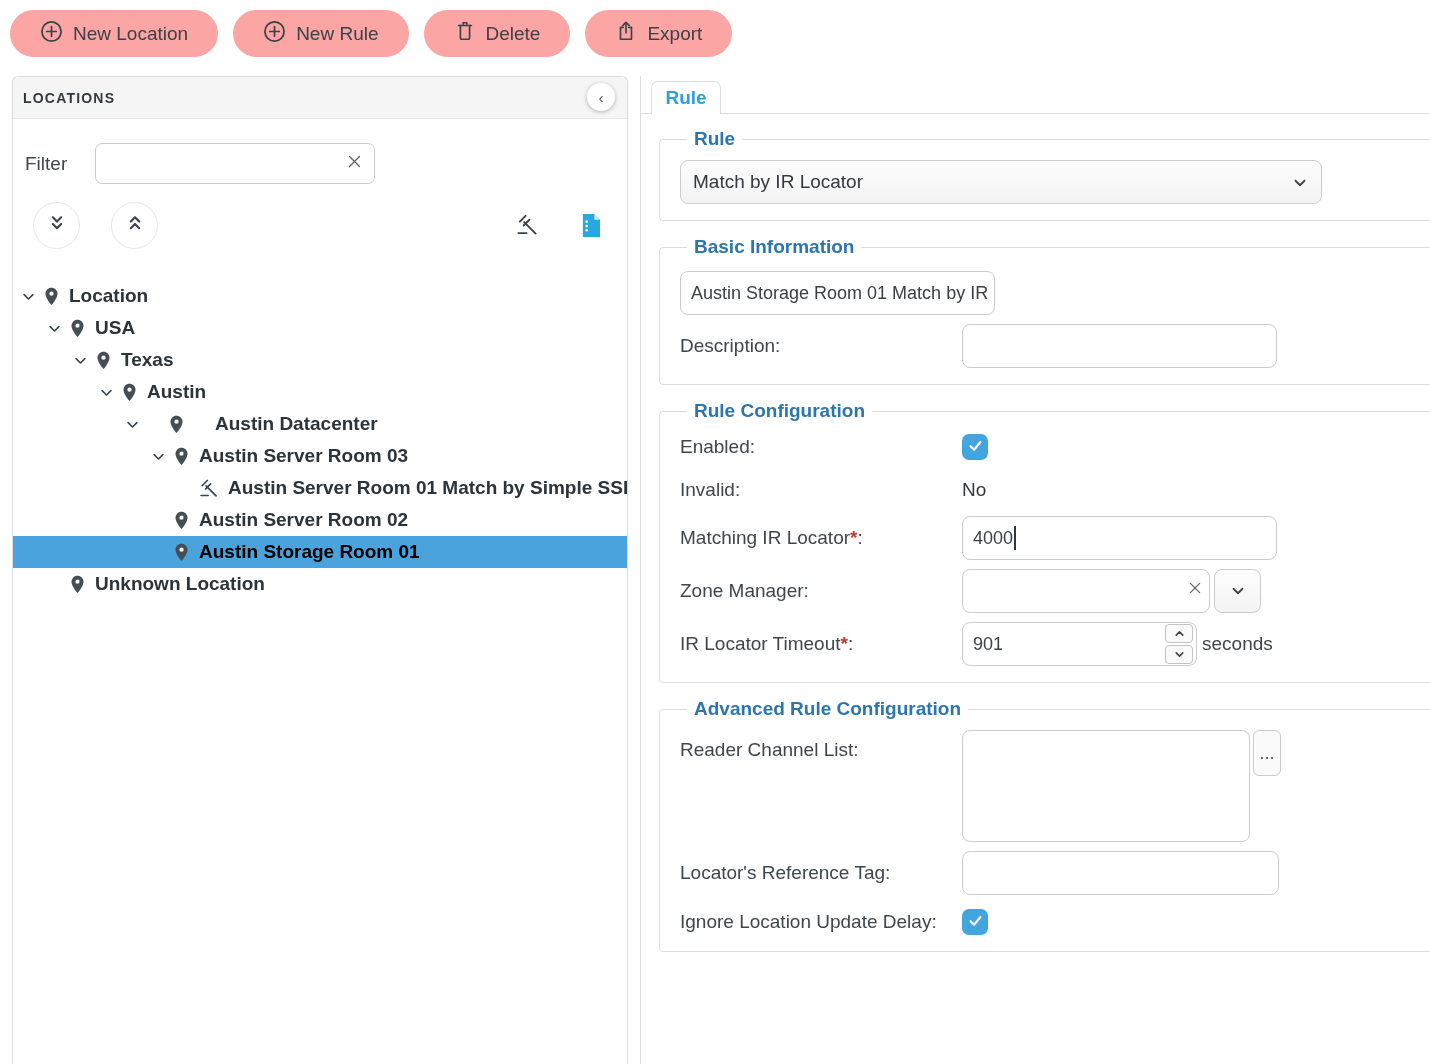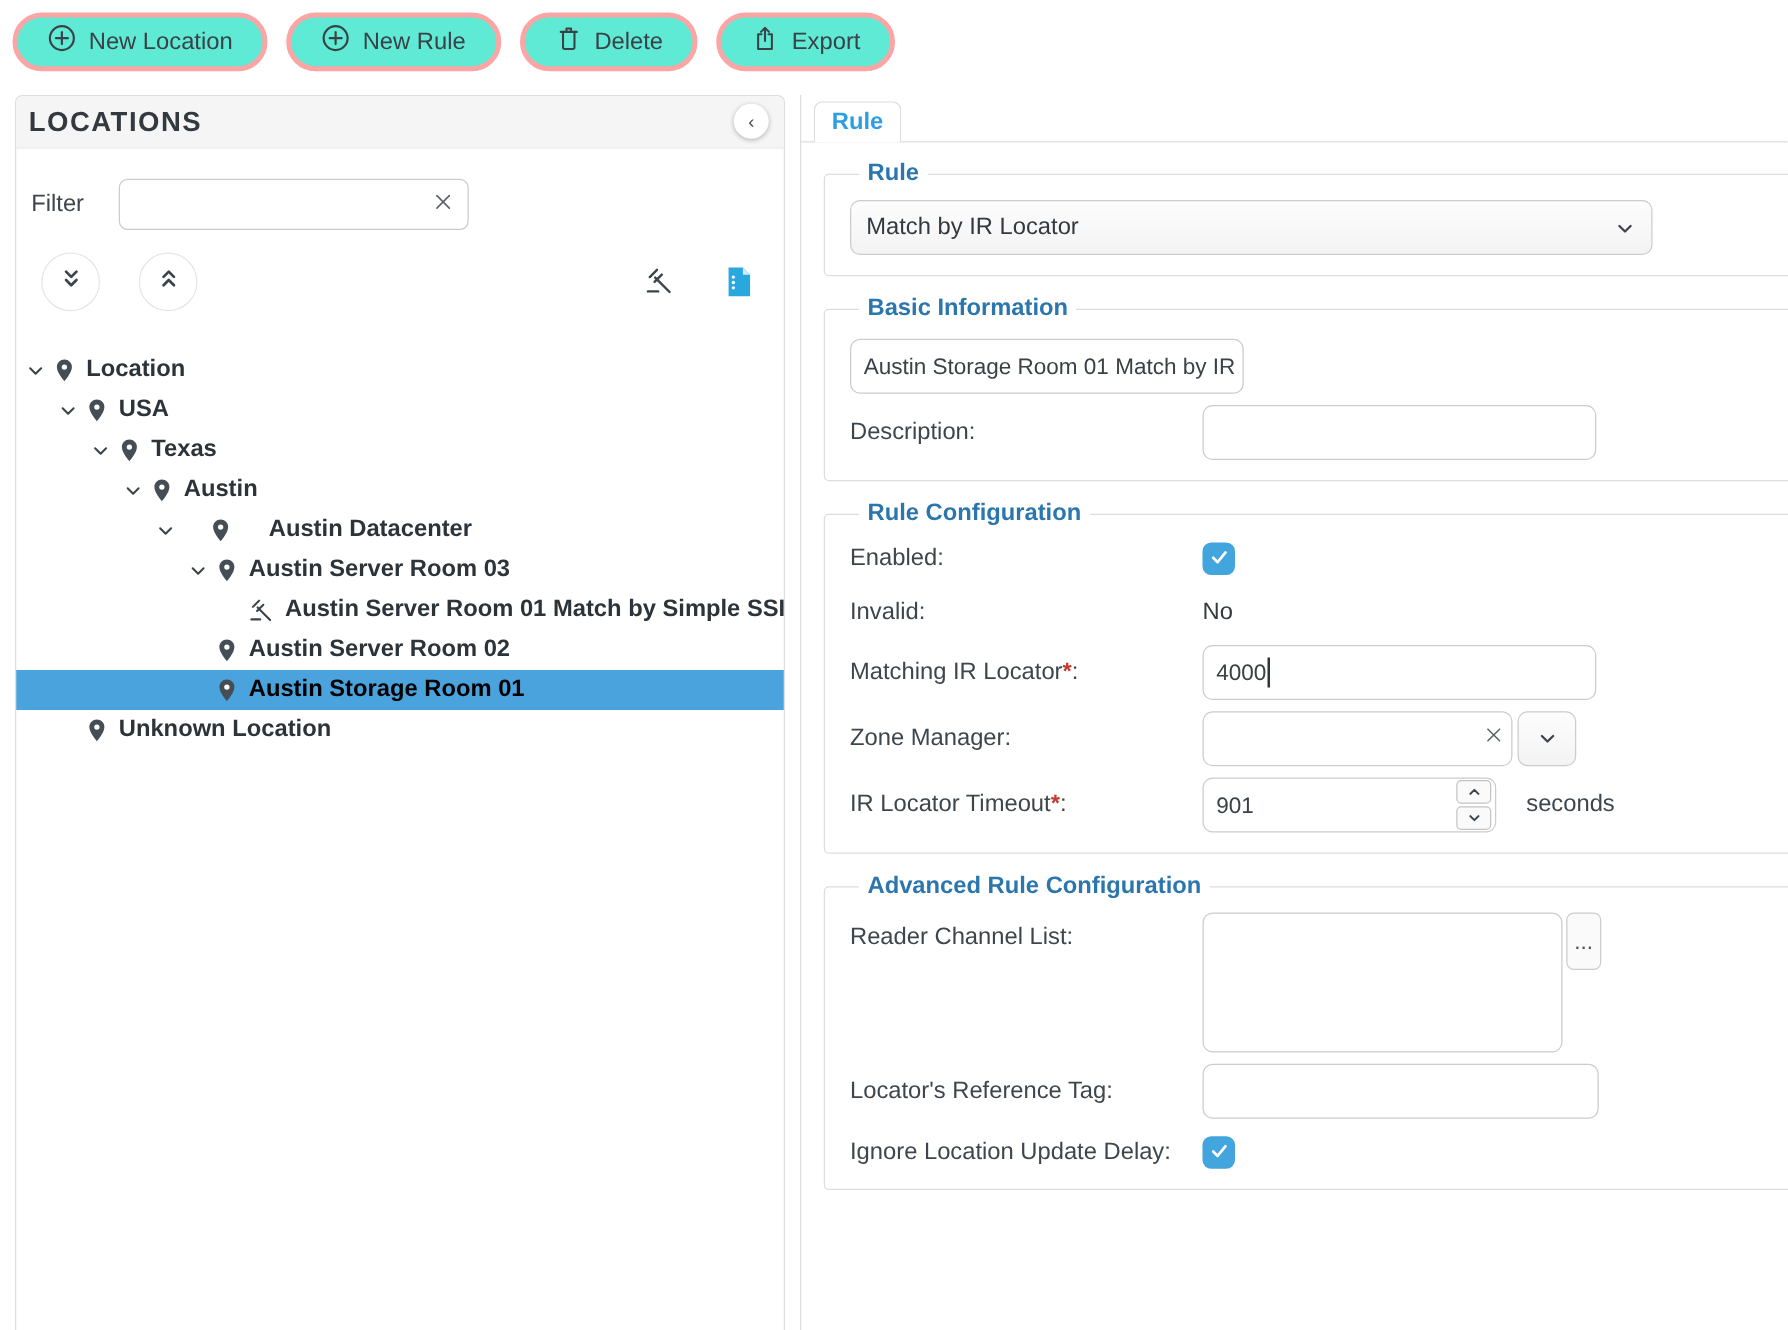--- a/index.html
+++ b/index.html
@@ -2,30 +2,30 @@
 <html><head>
 <meta charset="utf-8">
 <style>
   * { box-sizing: border-box; margin: 0; padding: 0; }
   html, body { width: 1430px; height: 1064px; overflow: hidden; background: #fff;
     font-family: "Liberation Sans", "DejaVu Sans", sans-serif; color: #3a4147; }
 
   
   .toolbar { position: absolute; left: 10px; top: 10px; display: flex; gap: 15px; }
   .pill-btn { display: flex; align-items: center; gap: 10px; height: 47px; padding: 0 24px;
-    background: #5eead4; border: 4px solid #fca5a5; border-radius: 24px; font-size: 19px;
+    background: #fca5a5; border: 6px solid #fca5a5; border-radius: 24px; font-size: 19px;
     color: #3a4147; cursor: pointer; }
   .pill-btn svg { flex: none; }
 
   
   .loc-panel { position: absolute; left: 12px; top: 76px; width: 616px; bottom: 0;
     background: #fff; border: 1px solid #ddd; border-bottom: none; border-radius: 6px 6px 0 0; }
   .loc-header { height: 42px; background: #f5f5f6; border-bottom: 1px solid #e6e6e6;
     border-radius: 6px 6px 0 0; display: flex; align-items: center; padding-left: 10px; }
-  .loc-title { font-size: 22px; font-weight: bold; letter-spacing: 1.2px; color: #33393f; }
+  .loc-title { font-size: 14px; font-weight: bold; letter-spacing: 1.2px; color: #33393f; }
   .collapse-btn { position: absolute; top: 6px; right: 12px; width: 28px; height: 28px;
     border-radius: 50%; background: #fff; border: none; box-shadow: 0 1px 4px rgba(0,0,0,.28);
     display: flex; align-items: center; justify-content: center; cursor: pointer;
     font-size: 15px; color: #4a5157; }
 
   .filter-row { display: flex; align-items: center; margin: 24px 0 0 12px; }
   .filter-label { font-size: 19px; color: #3e464d; width: 58px; }
   .filter-box { position: relative; margin-left: 12px; }
   .filter-input { width: 280px; height: 41px; border: 1px solid #ccc; border-radius: 7px;
     font-size: 18px; padding: 0 36px 0 10px; outline: none; font-family: inherit; }
@@ -85,21 +85,21 @@
   .combo-clear { position: absolute; right: 58px; top: 11px; background: transparent;
     border: none; cursor: pointer; }
   .combo-btn { width: 47px; height: 44px; margin-left: 4px; border: 1px solid #ccc;
     border-radius: 8px; background: linear-gradient(#fdfdfd, #f3f3f3); display: flex;
     align-items: center; justify-content: center; cursor: pointer; }
 
   .spin-wrap { position: relative; display: flex; }
   .spin-btns { position: absolute; right: 4px; top: 2px; display: flex; flex-direction: column; gap: 2px; }
   .spin-btn { width: 28px; height: 19px; border: 1px solid #c3c3c3; border-radius: 4px;
     background: #fafafa; display: flex; align-items: center; justify-content: center; cursor: pointer; }
-  .unit { font-size: 19px; color: #3e464d; margin-left: 24px; }
+  .unit { font-size: 19px; color: #3e464d; margin-left: 5px; }
 
   .textarea { width: 288px; height: 112px; border: 1px solid #ccc; border-radius: 8px;
     background: #fff; resize: none; font-family: inherit; font-size: 18px; padding: 8px; outline: none; }
   .dots-btn { width: 28px; height: 46px; margin-left: 3px; border: 1px solid #ccc;
     border-radius: 6px; background: #fafafa; font-size: 18px; color: #4a5157; cursor: pointer; }
 </style>
 </head>
 <body>
 
 <div class="toolbar">

